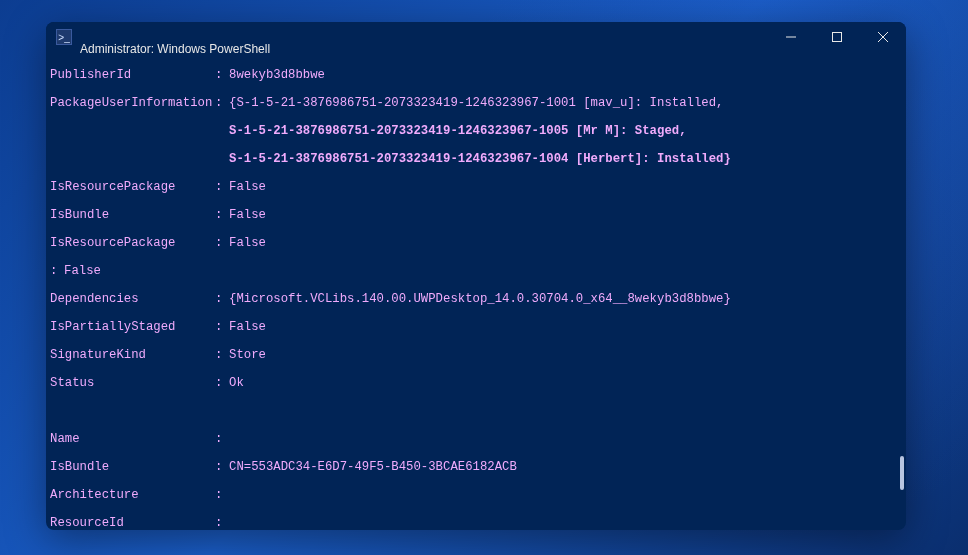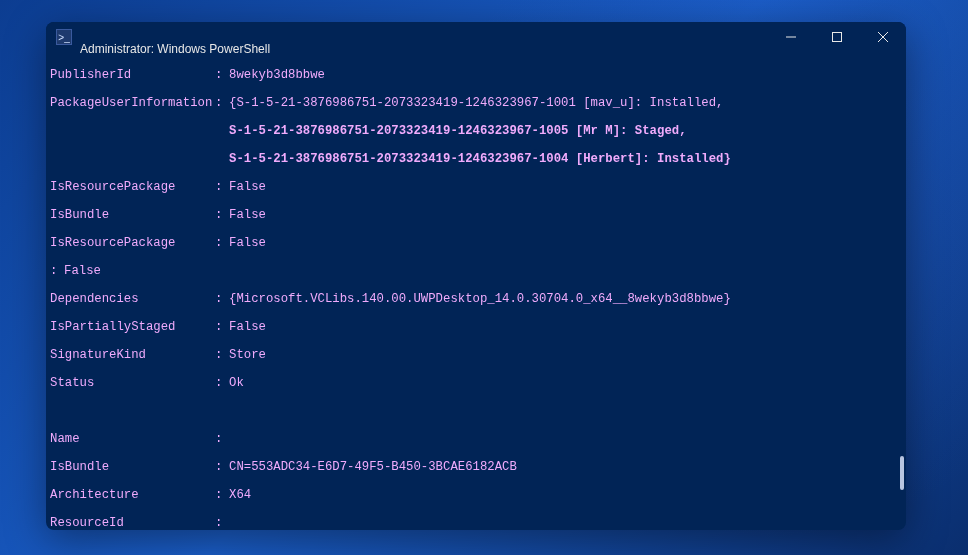--- a/index.html
+++ b/index.html
@@ -133,21 +133,21 @@
 <div class="row"><span class="key">IsBundle</span><span class="sep">:</span><span class="val">False</span></div>
 <div class="row"><span class="key">IsResourcePackage</span><span class="sep">:</span><span class="val">False</span></div>
 <div class="row"><span class="sep">:</span><span class="val">False</span></div>
 <div class="row"><span class="key">Dependencies</span><span class="sep">:</span><span class="val">{Microsoft.VCLibs.140.00.UWPDesktop_14.0.30704.0_x64__8wekyb3d8bbwe}</span></div>
 <div class="row"><span class="key">IsPartiallyStaged</span><span class="sep">:</span><span class="val">False</span></div>
 <div class="row"><span class="key">SignatureKind</span><span class="sep">:</span><span class="val">Store</span></div>
 <div class="row"><span class="key">Status</span><span class="sep">:</span><span class="val">Ok</span></div>
 <div class="row">&nbsp;</div>
 <div class="row"><span class="key">Name</span><span class="sep">:</span></div>
 <div class="row"><span class="key">IsBundle</span><span class="sep">:</span><span class="val">CN=553ADC34-E6D7-49F5-B450-3BCAE6182ACB</span></div>
-<div class="row"><span class="key">Architecture</span><span class="sep">:</span><span class="val">X64</span></div>
+<div class="row"><span class="key">Architecture</span><span class="sep">:</span></div>
 <div class="row"><span class="key">ResourceId</span><span class="sep">:</span><span class="val"></span></div>
 
 
 
 
 
 
 
 
 

